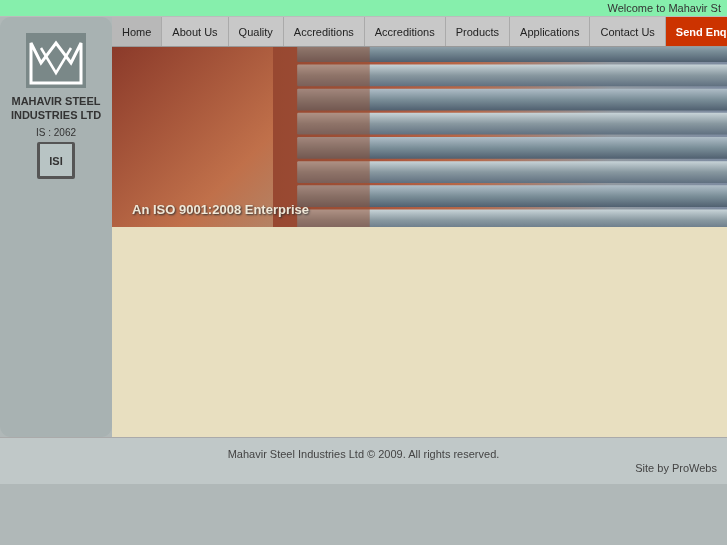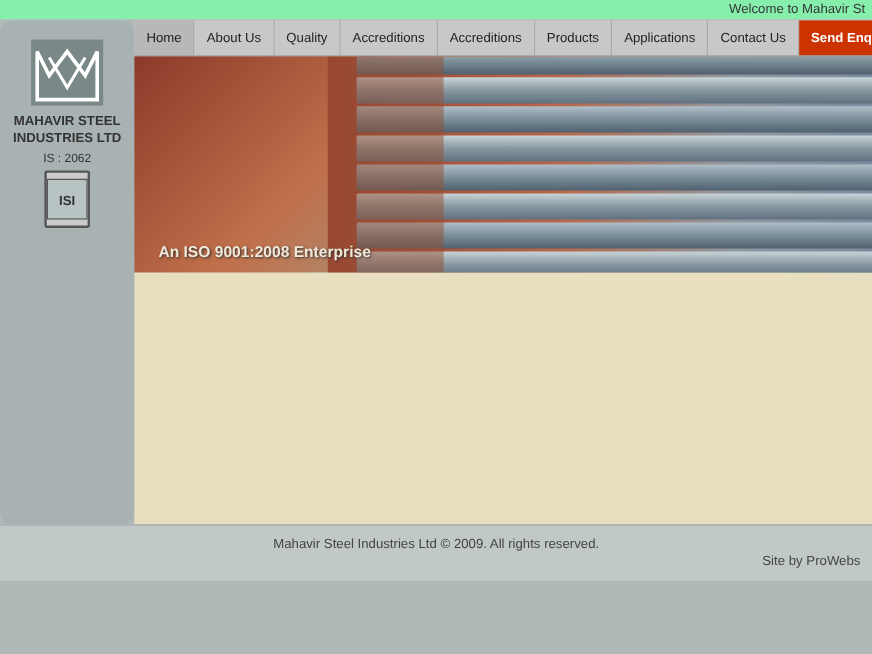--- a/index.html
+++ b/index.html
@@ -80,21 +80,21 @@
     #is-label {
       font-size: 10px;
       color: #333;
       text-align: center;
       margin-top: 4px;
     }
 
     #ist-badge {
       margin-top: 4px;
       width: 38px;
-      height: 48px;
+      height: 37px;
       border: 2px solid #555;
       display: flex;
       align-items: center;
       justify-content: center;
       background: #ccc;
       font-size: 10px;
       font-weight: bold;
       color: #333;
       border-radius: 2px;
     }

